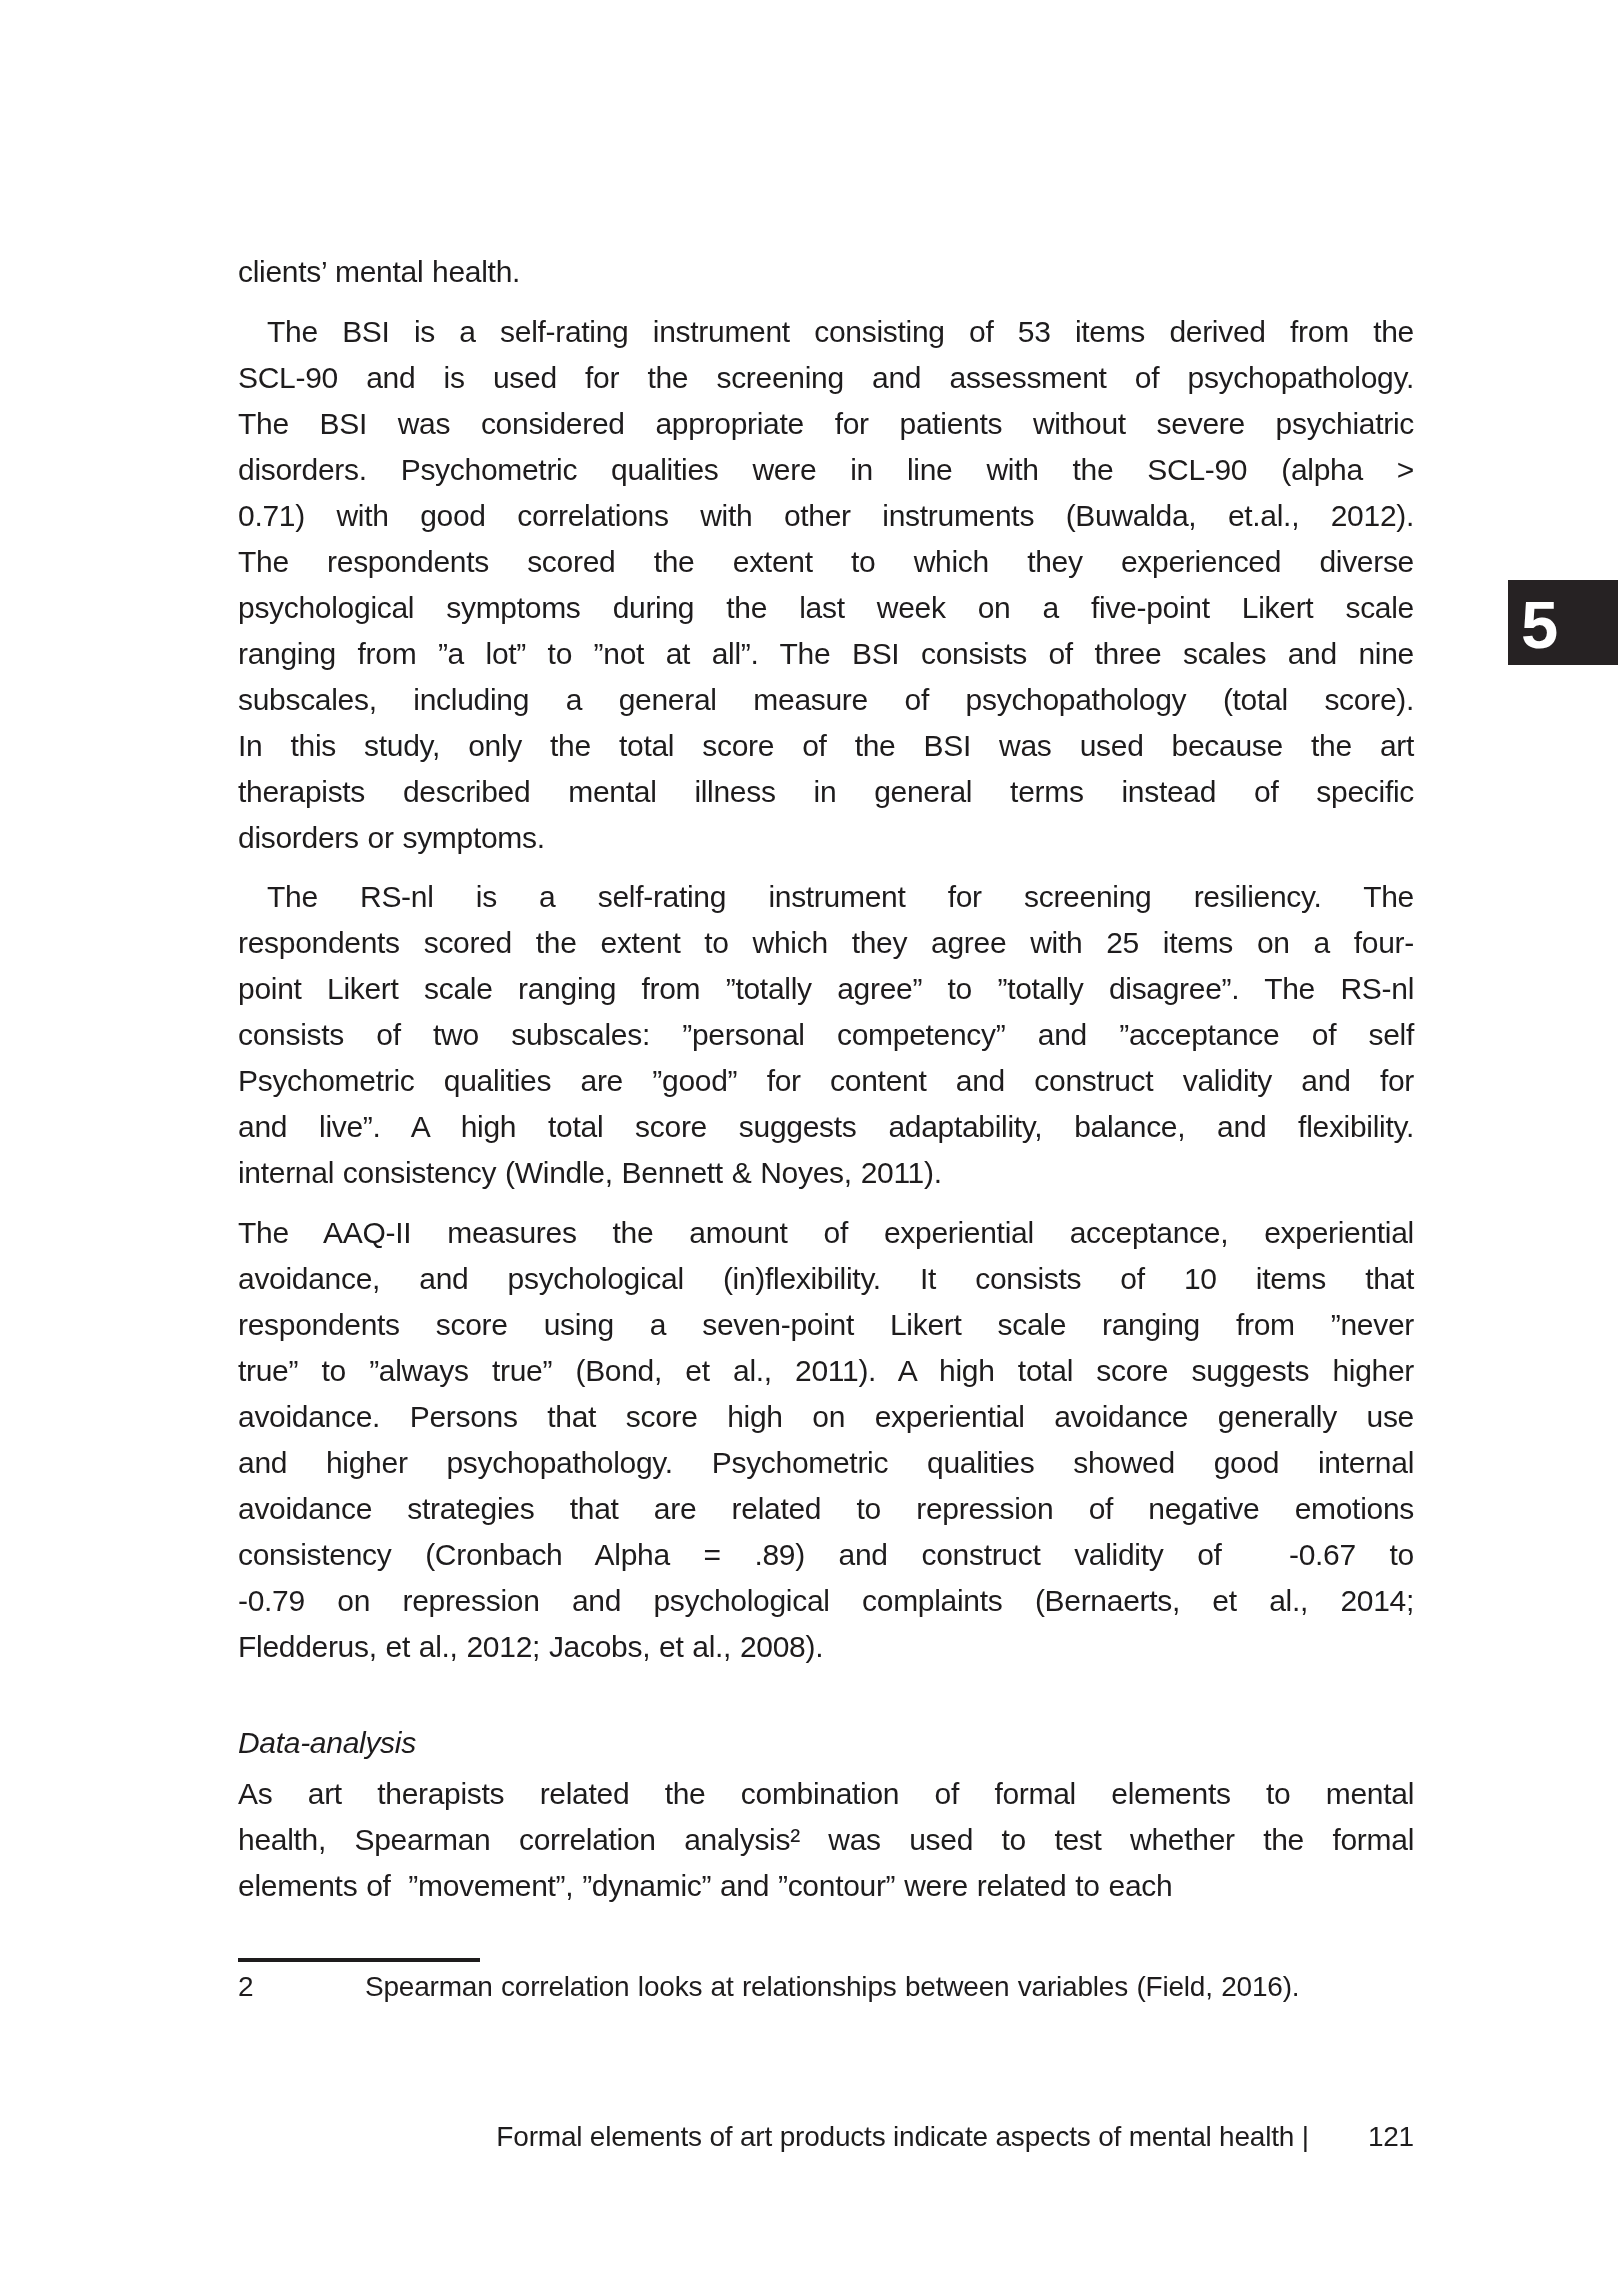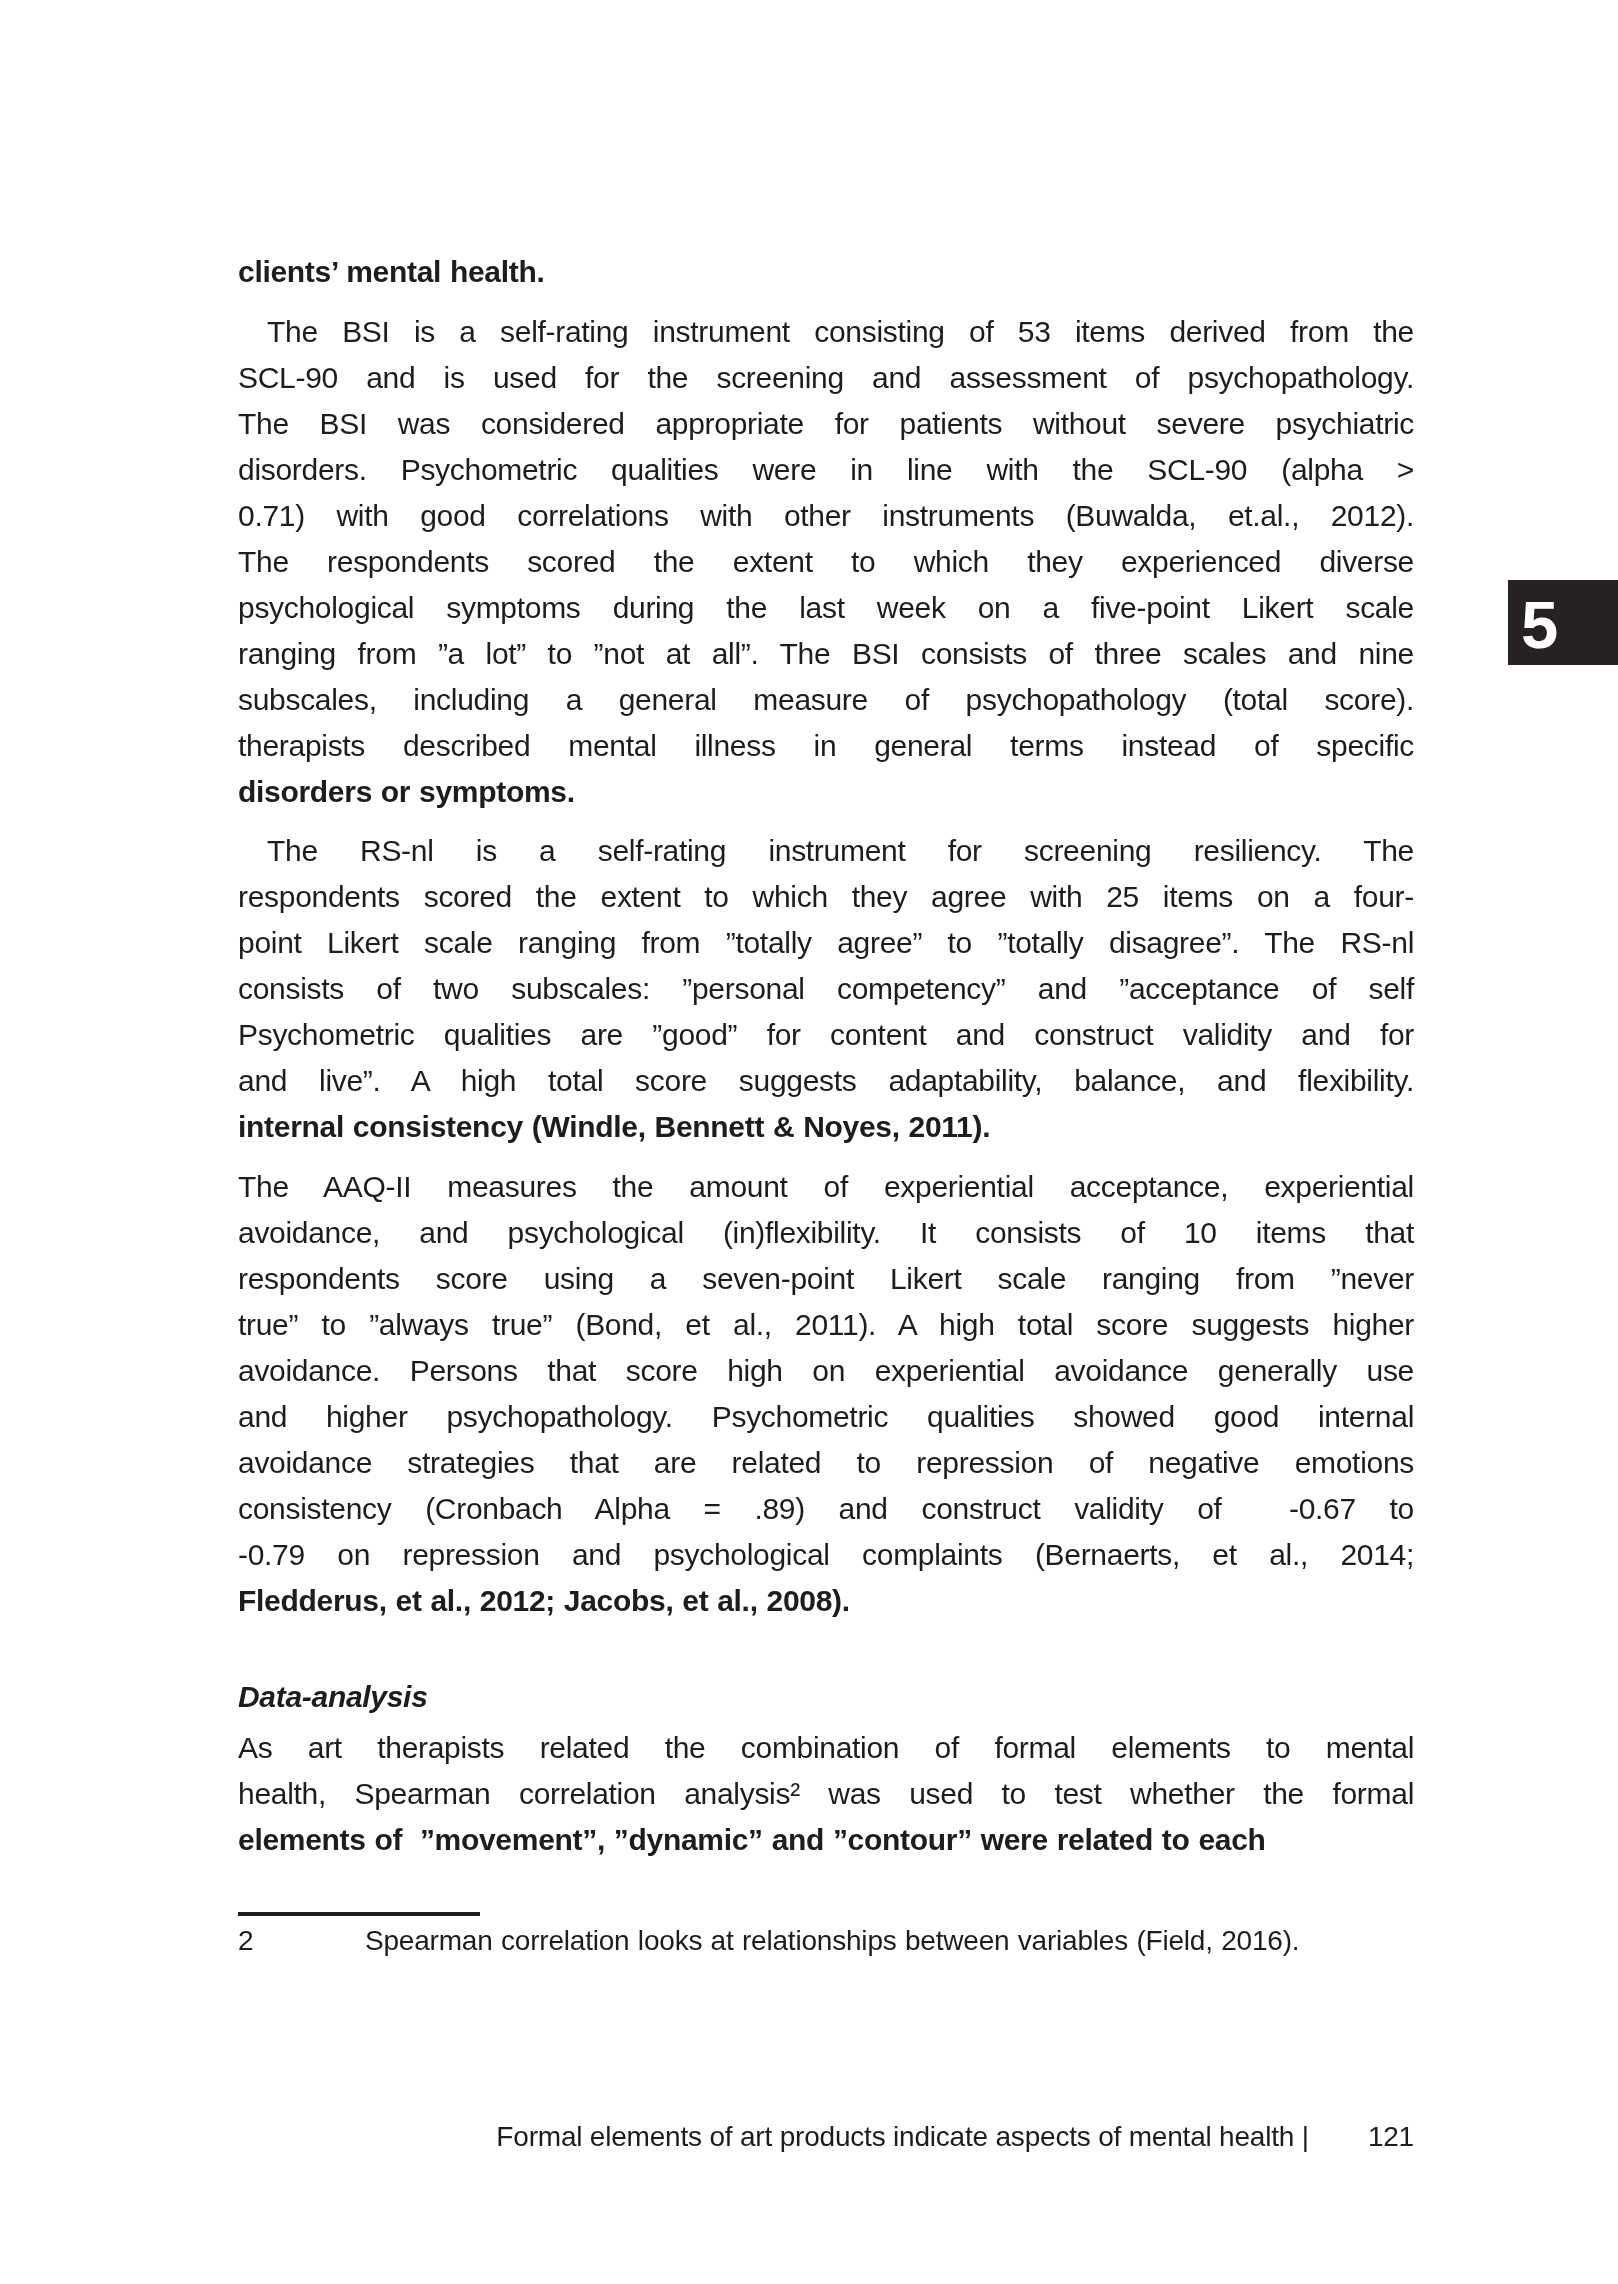--- a/index.html
+++ b/index.html
@@ -22,21 +22,21 @@
     line-height:46px;
     letter-spacing:-0.3px;
     word-spacing:0.8px;
   }
   .para { margin:0; }
   .para + .para { margin-top:13.7px; }
   .para.heading { margin-top:50px; font-style:italic; }
   .para.heading + .para { margin-top:5px; }
 
   .tline { text-align:justify; text-align-last:justify; white-space:normal; }
-  .tline.last { text-align-last:left;font-weight:bold; }
+  .tline.last { text-align-last:left; }
   .tline.indent { text-indent:29px; }
 
   
   .footnote-divider {
     margin-top:49px;
     width:242px; height:3.8px;
     background:#1e1c1d;
   }
   .footnote-row {
     margin-top:6px;
@@ -93,20 +93,21 @@
         <div class="para">
           <div class="tline indent">The BSI is a self-rating instrument consisting of 53 items derived from the</div>
           <div class="tline">SCL-90 and is used for the screening and assessment of psychopathology.</div>
           <div class="tline">The BSI was considered appropriate for patients without severe psychiatric</div>
           <div class="tline">disorders. Psychometric qualities were in line with the SCL-90 (alpha &gt;</div>
           <div class="tline">0.71) with good correlations with other instruments (Buwalda, et.al., 2012).</div>
           <div class="tline">The respondents scored the extent to which they experienced diverse</div>
           <div class="tline">psychological symptoms during the last week on a five-point Likert scale</div>
           <div class="tline">ranging from ”a lot” to ”not at all”. The BSI consists of three scales and nine</div>
           <div class="tline">subscales, including a general measure of psychopathology (total score).</div>
+          <div class="tline">In this study, only the total score of the BSI was used because the art</div>
           <div class="tline">therapists described mental illness in general terms instead of specific</div>
           <div class="tline last">disorders or symptoms.</div>
         </div>
         <div class="para">
           <div class="tline indent">The RS-nl is a self-rating instrument for screening resiliency. The</div>
           <div class="tline">respondents scored the extent to which they agree with 25 items on a four-</div>
           <div class="tline">point Likert scale ranging from ”totally agree” to ”totally disagree”. The RS-nl</div>
           <div class="tline">consists of two subscales: ”personal competency” and ”acceptance of self</div>
           <div class="tline">Psychometric qualities are ”good” for content and construct validity and for</div>
           <div class="tline">and live”. A high total score suggests adaptability, balance, and flexibility.</div>

